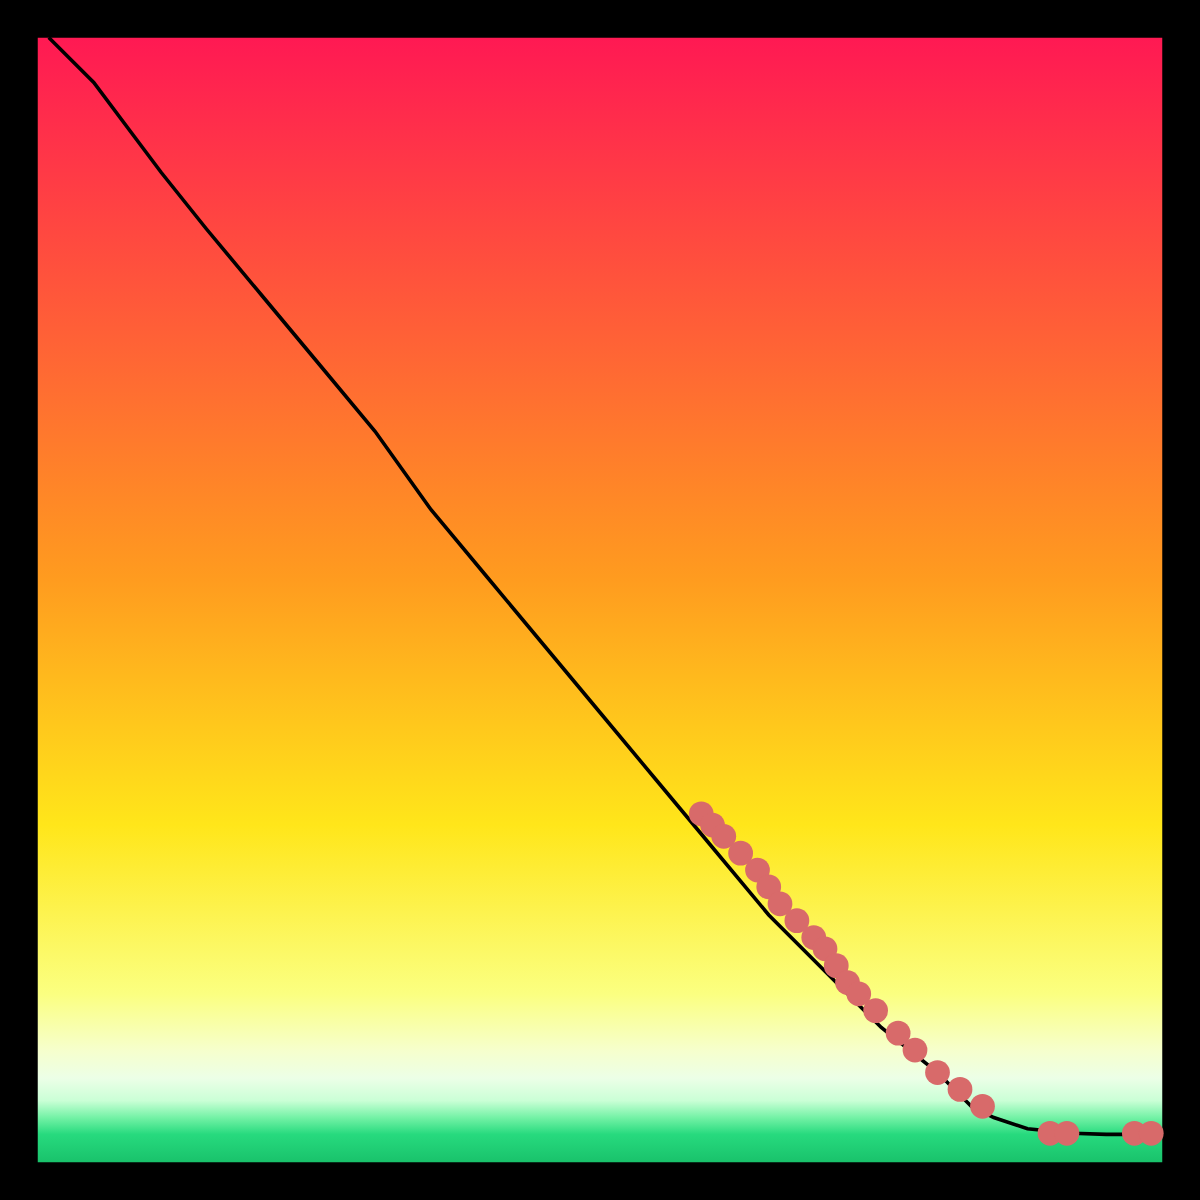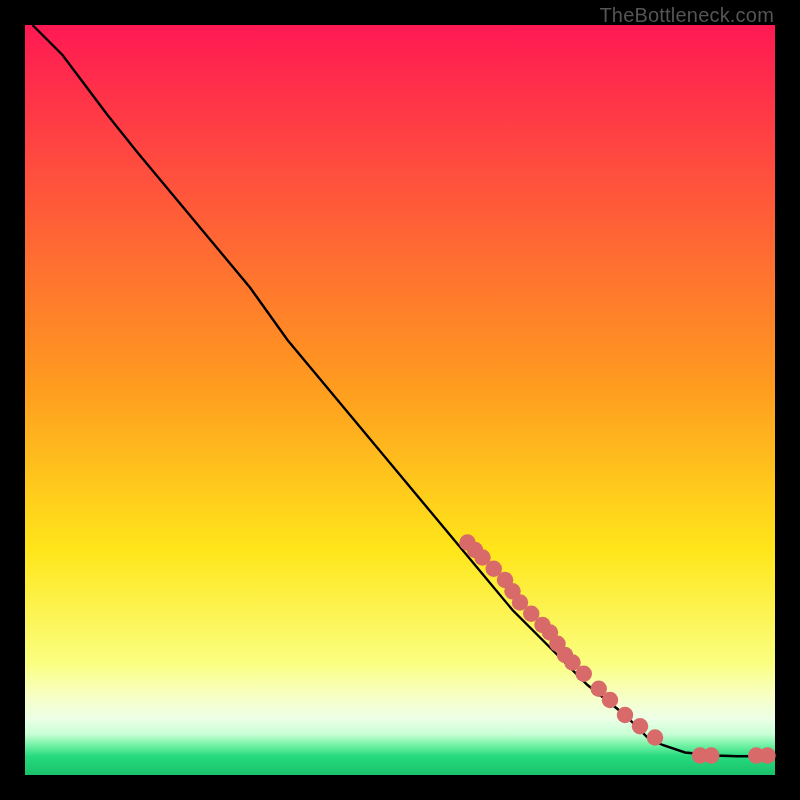--- a/index.html
+++ b/index.html
@@ -46,21 +46,20 @@
     top: 0;
     width: 750px;
     height: 750px;
     overflow: visible;
   }
 </style>
 </head>
 <body>
 
 <div class="chart-container">
-  <div class="watermark">TheBottleneck.com</div>
   <div class="plot-area">
     <svg class="gradient-bg" viewBox="0 0 750 750" preserveAspectRatio="none">
       <defs>
         <linearGradient id="bg-grad" x1="0" y1="0" x2="0" y2="1">
             <stop offset="0.00%" stop-color="#ff1953"></stop>
             <stop offset="48.00%" stop-color="#ff9b1f"></stop>
             <stop offset="70.00%" stop-color="#ffe61a"></stop>
             <stop offset="85.00%" stop-color="#fbff80"></stop>
             <stop offset="90.00%" stop-color="#f6ffcc"></stop>
             <stop offset="92.50%" stop-color="#ecffe7"></stop>

